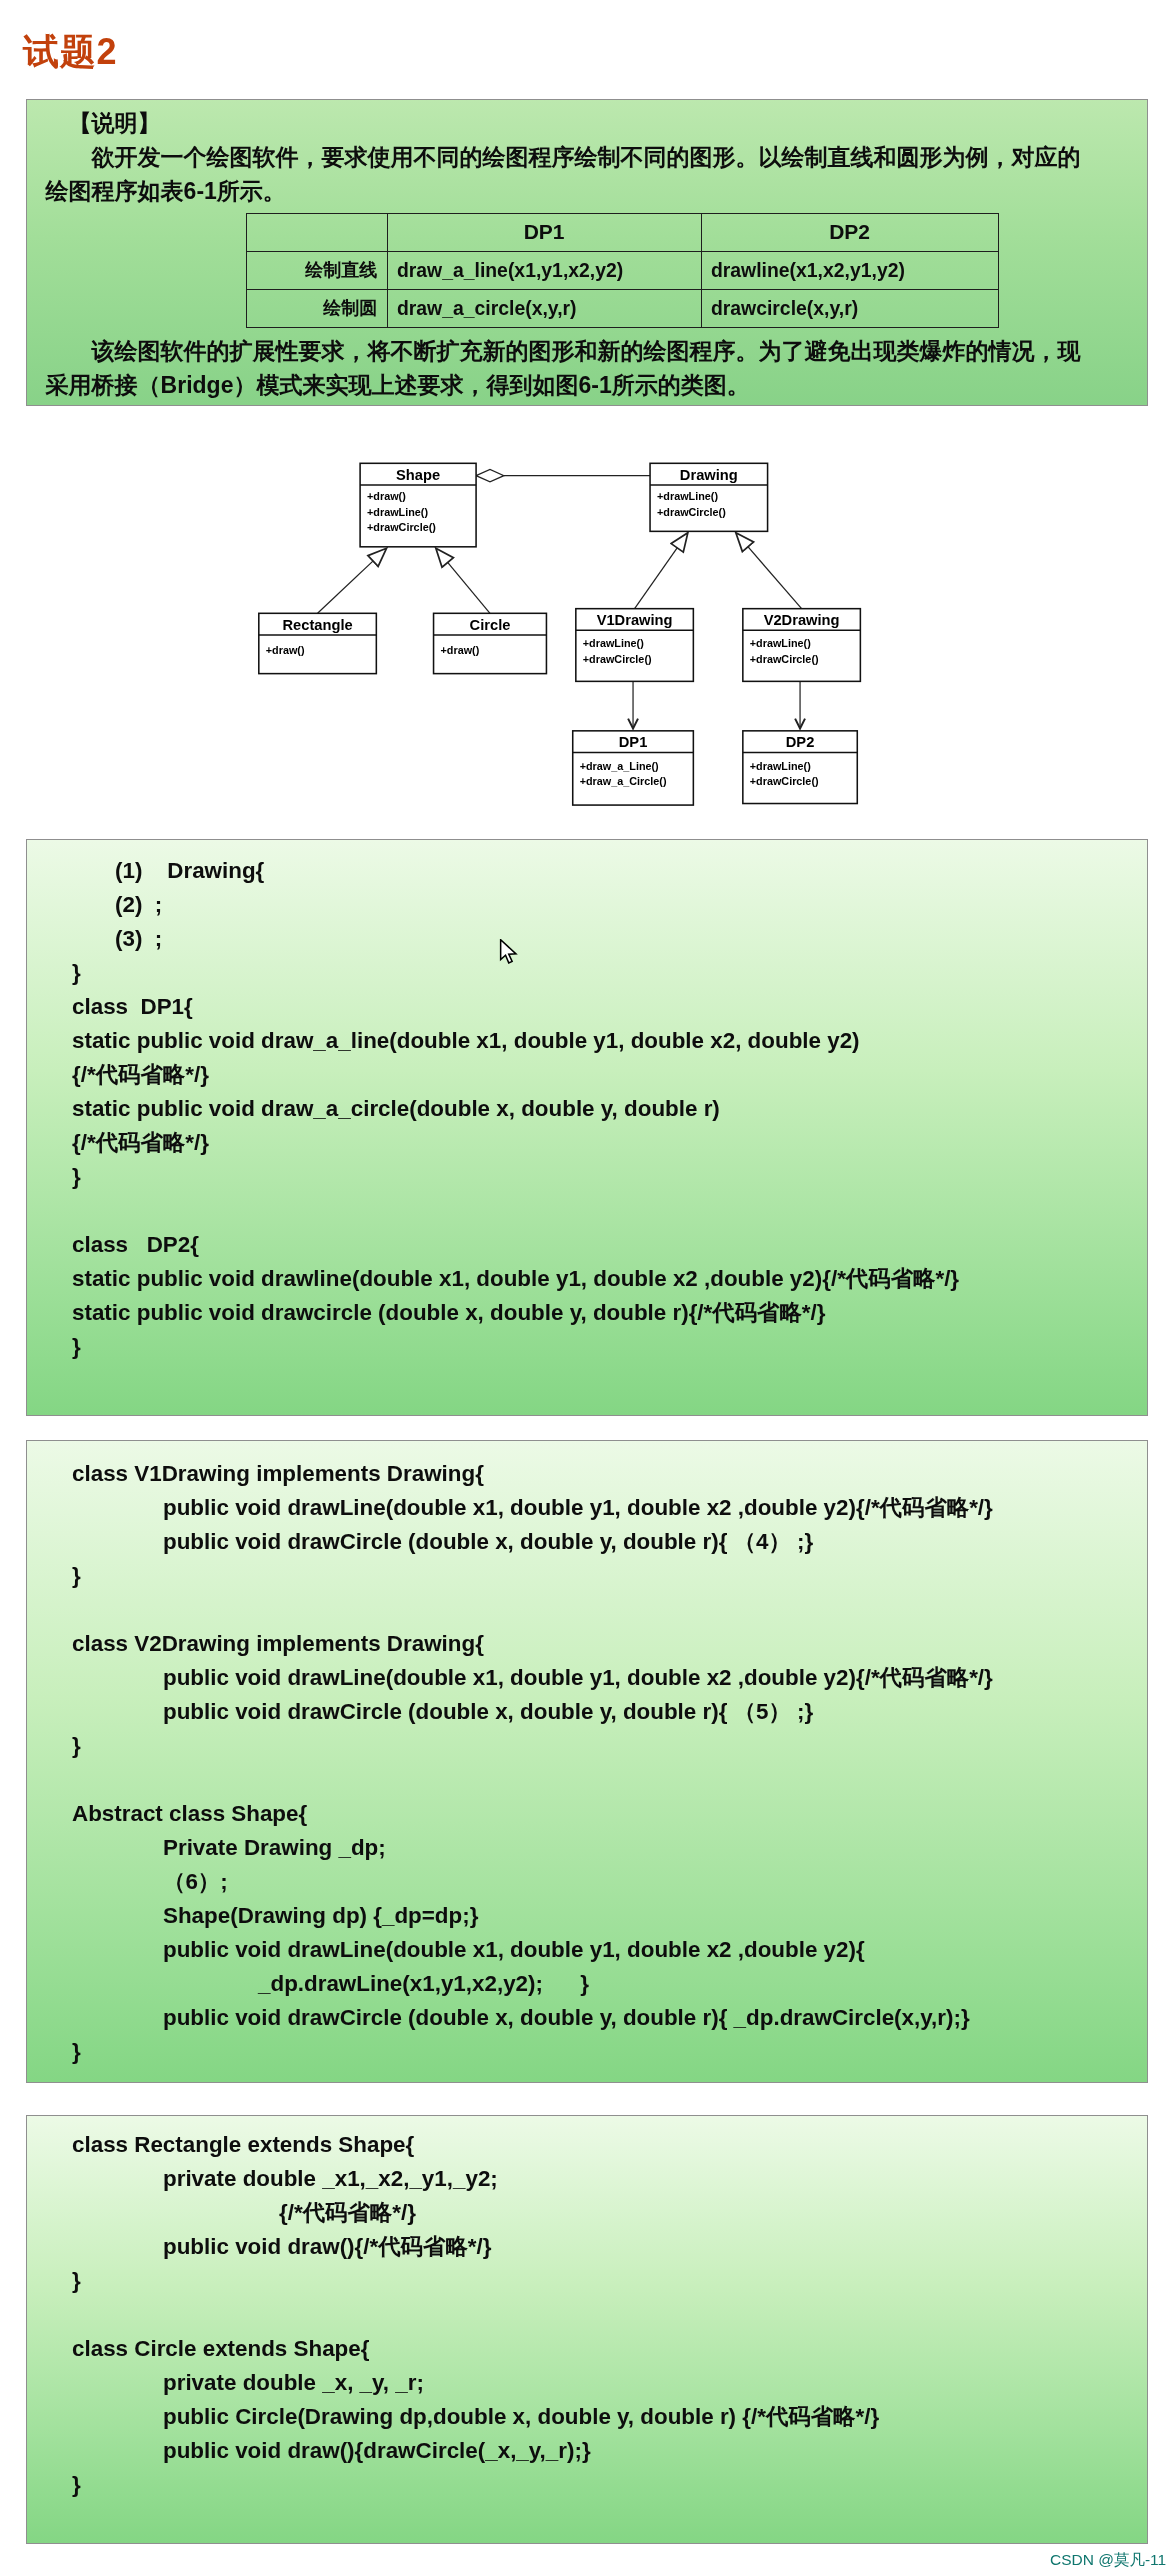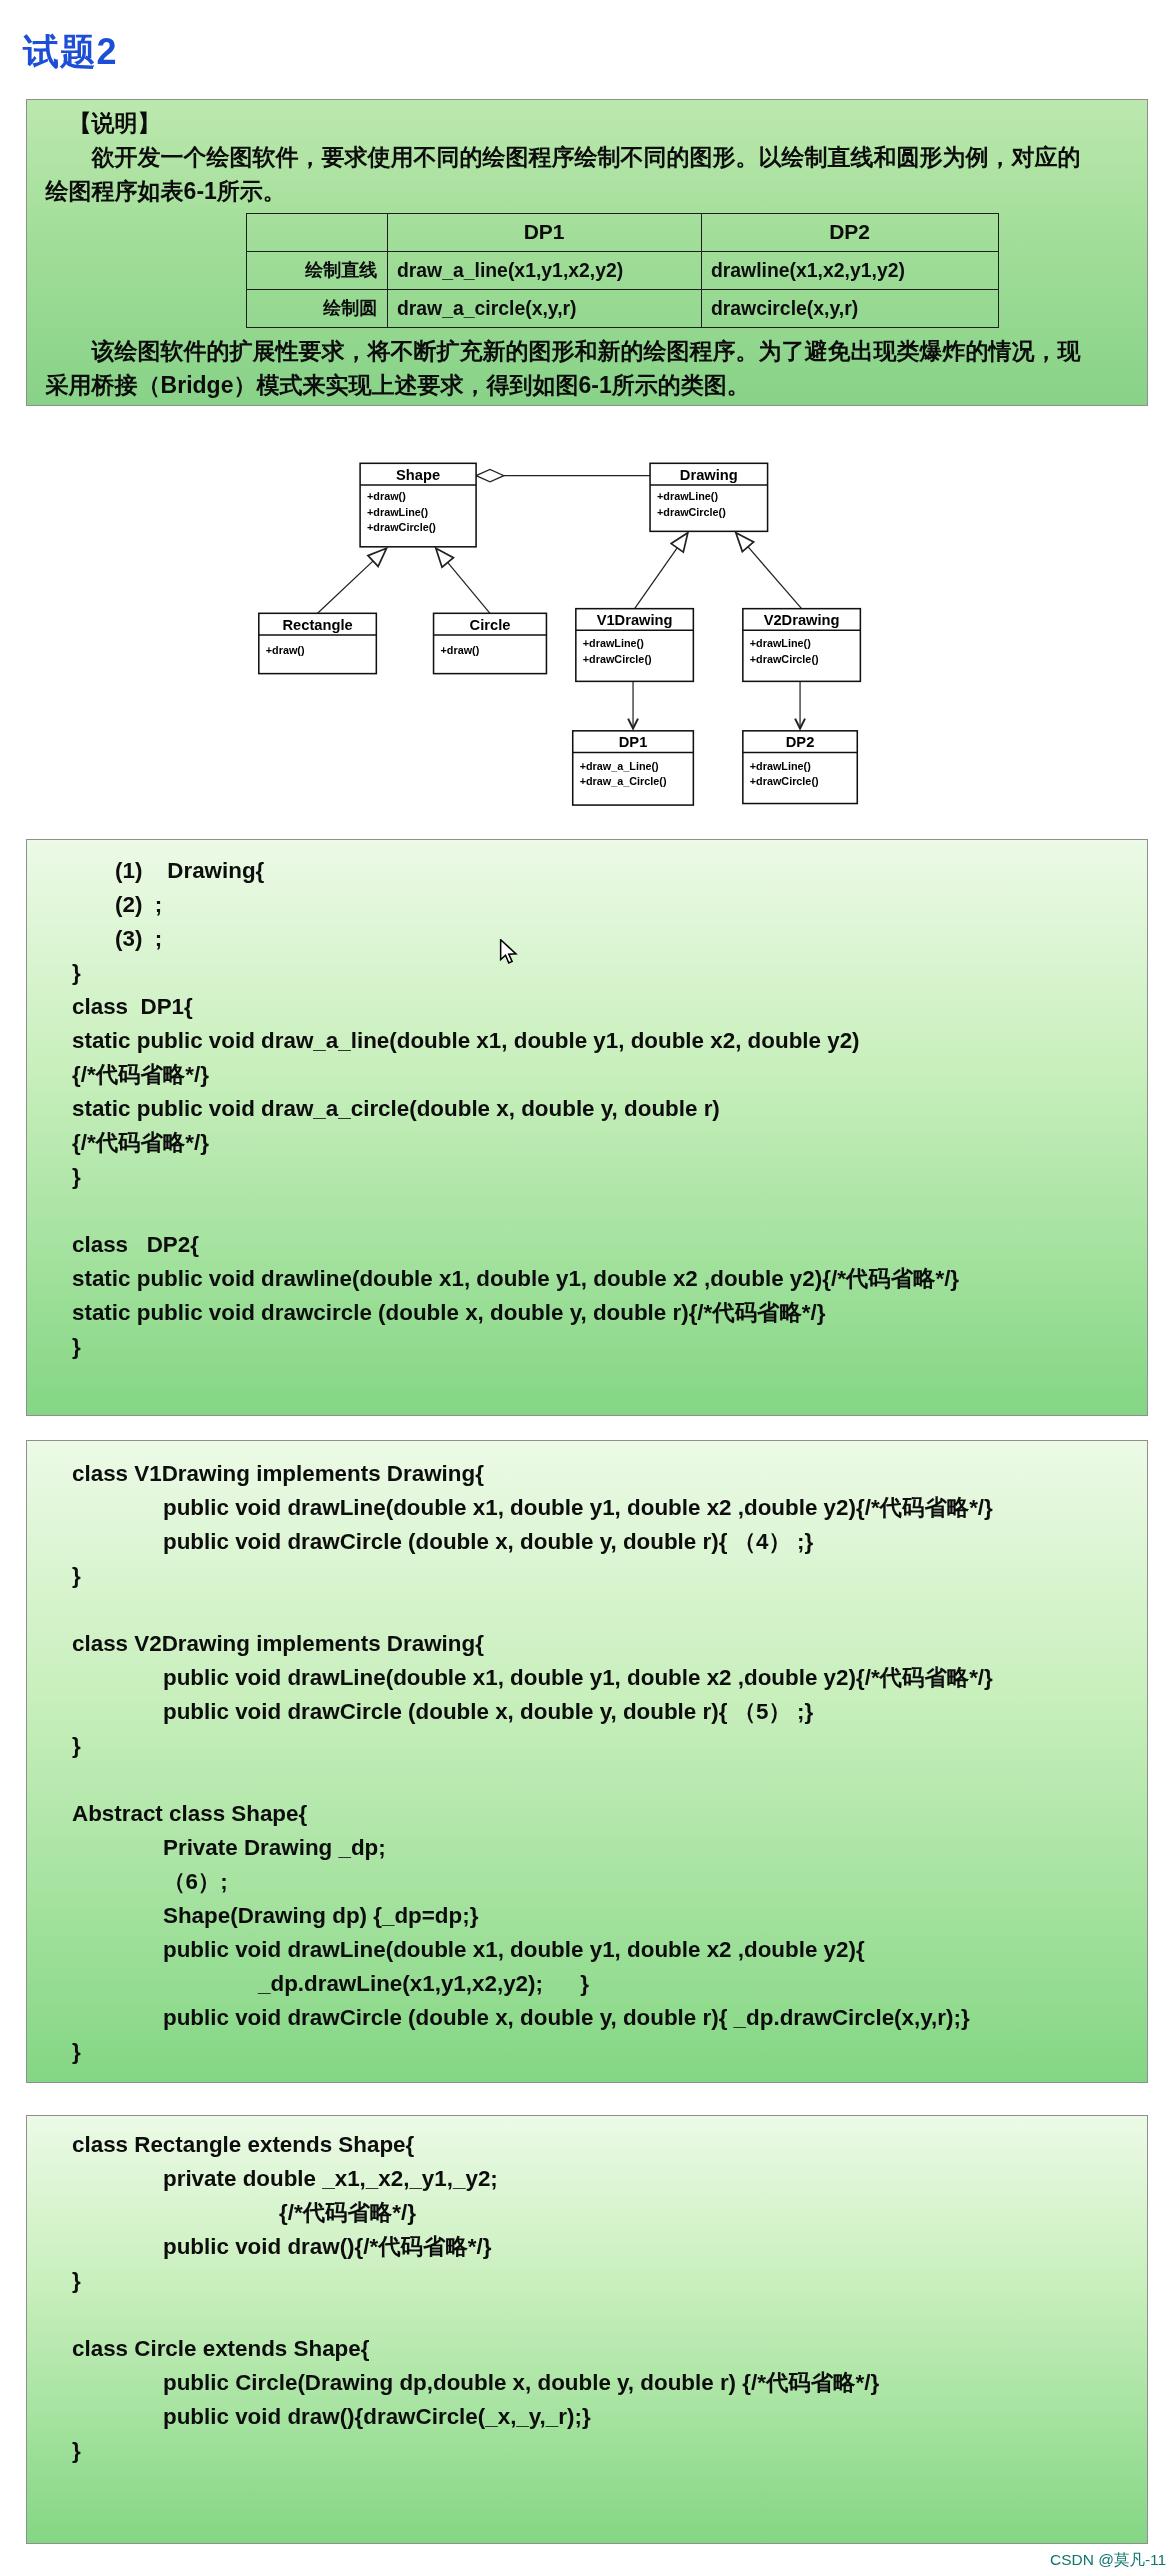--- a/index.html
+++ b/index.html
@@ -2,21 +2,21 @@
 <html style="font-size:12.4px"><head>
 <meta charset="utf-8">
 <style>
   html,body { margin:0; padding:0; background:#ffffff; }
   .page {
     position:relative; width:1177px; height:2576px; background:#ffffff;
     font-family:"Liberation Sans","DejaVu Sans",sans-serif; overflow:hidden;
   }
   .page-title {
     position:absolute; left:23px; top:28px;
-    font-size:36px; font-weight:bold; color:#1d4ed8; letter-spacing:0.8px;
+    font-size:36px; font-weight:bold; color:#c2410c; letter-spacing:0.8px;
   }
   .green-box {
     position:absolute; left:26px; width:1122px; box-sizing:border-box;
     border:0.8px solid #8f8f8f;
   }
   #box1 {
     top:99px; height:307px;
     background:linear-gradient(180deg,#bce8ae 0%,#a2de99 45%,#88d288 100%);
     padding:6.2px 18.6px 0 18.6px;
   }
@@ -241,20 +241,21 @@
 
   <div id="box4" class="green-box code-box">
     <div>
         <div class="code-line">class Rectangle extends Shape{</div>
         <div class="code-line" style="padding-left: 91px;">private double _x1,_x2,_y1,_y2;</div>
         <div class="code-line" style="padding-left: 207px;">{/*代码省略*/}</div>
         <div class="code-line" style="padding-left: 91px;">public void draw(){/*代码省略*/}</div>
         <div class="code-line">}</div>
         <div class="code-line">&nbsp;</div>
         <div class="code-line">class Circle extends Shape{</div>
+        <div class="code-line" style="padding-left: 91px;">private double _x, _y, _r;</div>
         <div class="code-line" style="padding-left: 91px;">public Circle(Drawing dp,double x, double y, double r) {/*代码省略*/}</div>
         <div class="code-line" style="padding-left: 91px;">public void draw(){drawCircle(_x,_y,_r);}</div>
         <div class="code-line">}</div>
       </div>
   </div>
 
   <div class="watermark">CSDN @莫凡-11</div>
 
 </div>
 

